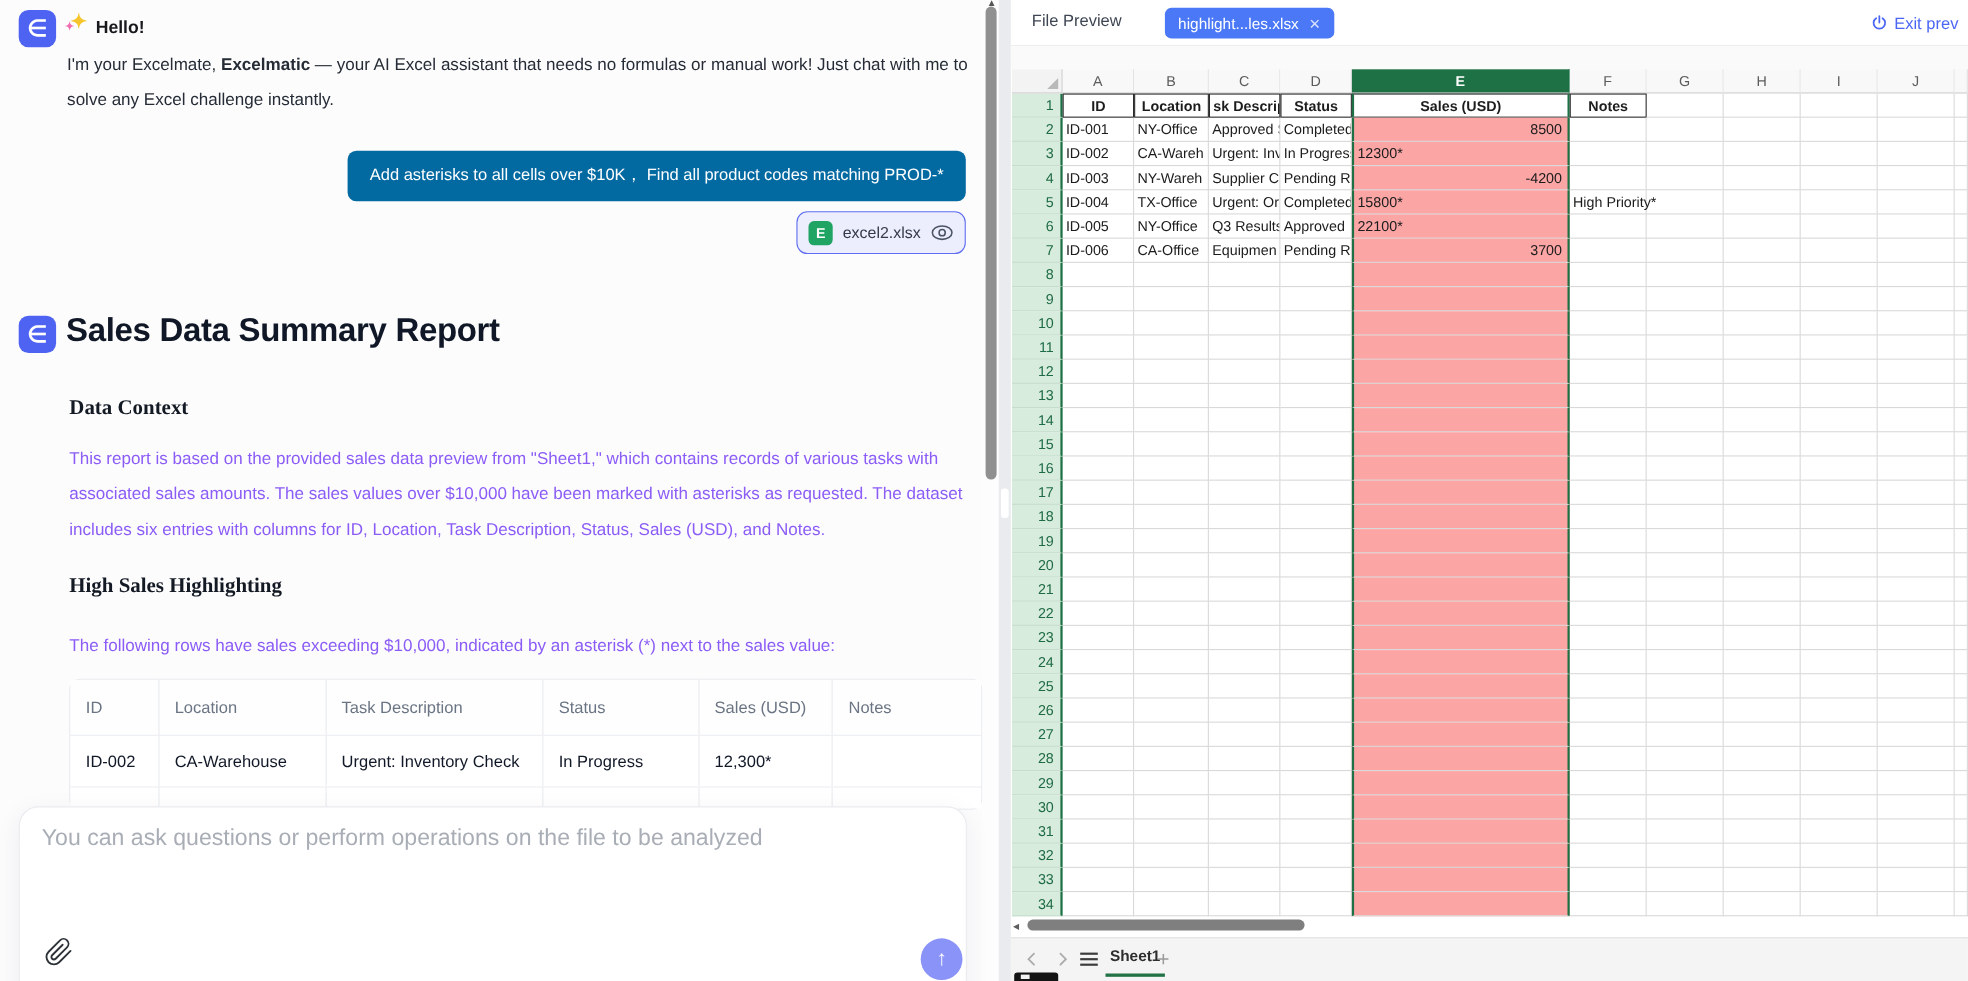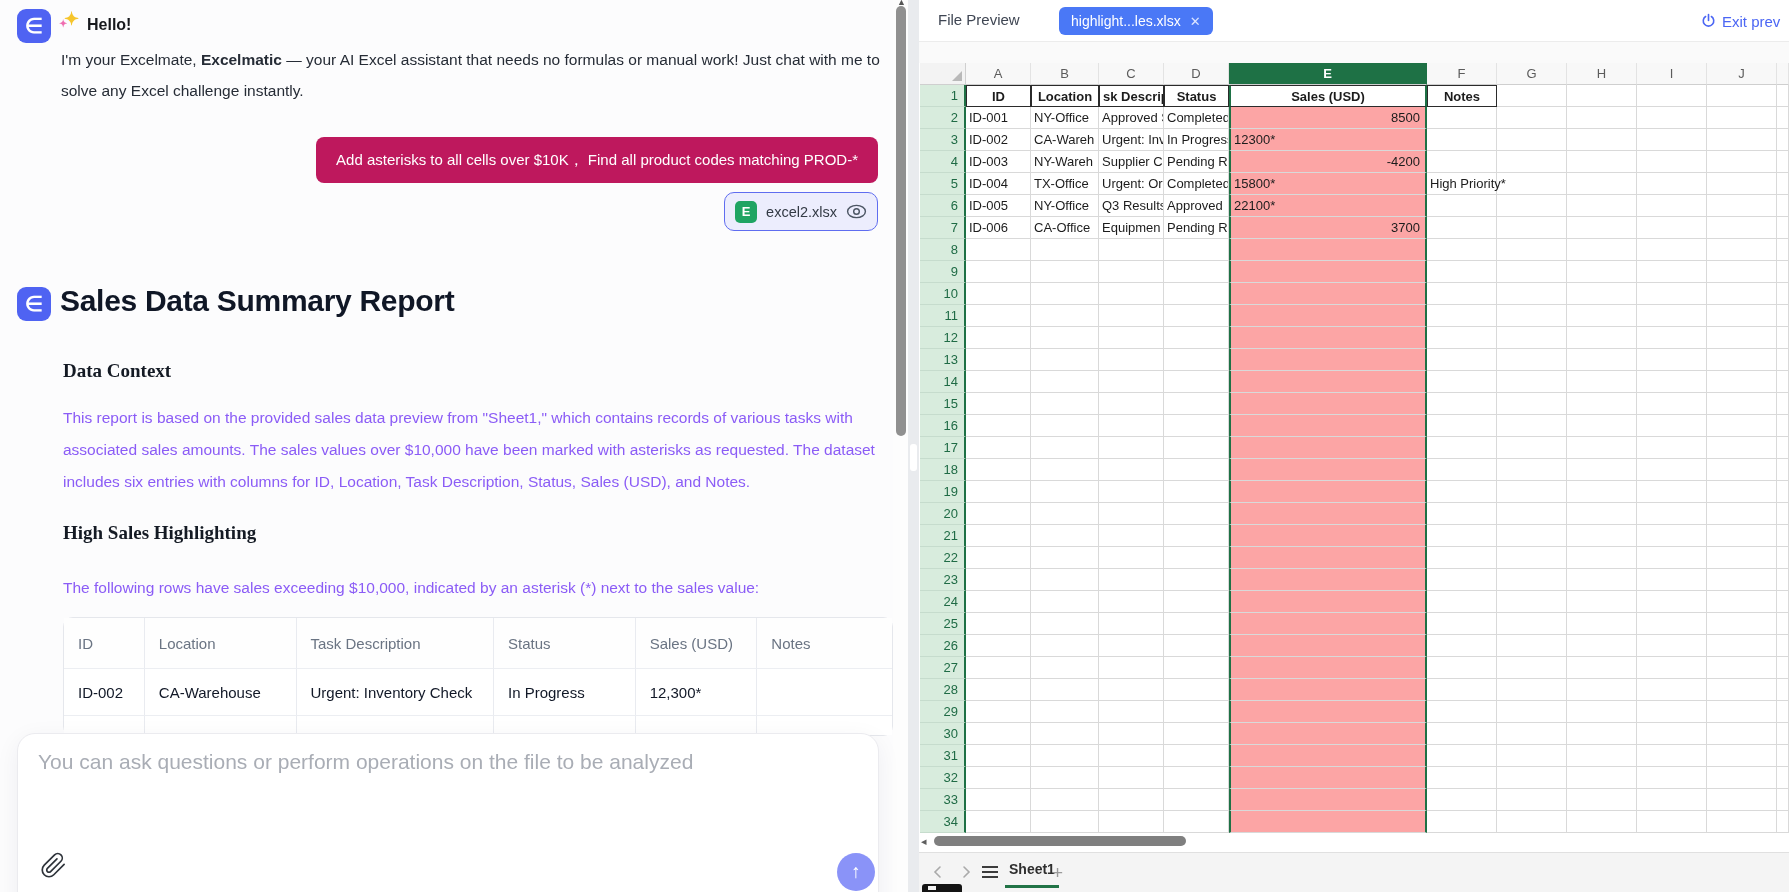--- a/index.html
+++ b/index.html
@@ -12,21 +12,21 @@
     color:#fff; display:flex; align-items:center; justify-content:center;
     font-size:21px; font-weight:bold; }
   #hello-row { position:absolute; left:61px; top:14px; font-size:16px; font-weight:bold; color:#17191d; }
   .sparkle-wrap { position:relative; display:inline-block; width:22px; height:18px; margin-right:4px; vertical-align:-2px;}
   .star1 { position:absolute; left:3px; top:-6px; color:#f6c52c; font-size:18px; }
   .star2 { position:absolute; left:-2px; top:4px; color:#ef6db0; font-size:10px; }
   #intro { position:absolute; left:61px; top:44px; width:826px; font-size:15.5px;
     line-height:31px; color:#262c36; }
   #intro b { font-weight:bold; }
   #bubble { position:absolute; right:15px; top:137px; height:46px; line-height:46px;
-    background:#be185d; color:#fff; font-size:15px; padding:0 20px; border-radius:8px;
+    background:#0369a1; color:#fff; font-size:15px; padding:0 20px; border-radius:8px;
     white-space:nowrap; }
   #chip { position:absolute; right:15px; top:192px; height:39px; background:#ecedfd;
     border:1px solid #5f6df0; border-radius:10px; display:flex; align-items:center;
     padding:0 10px; gap:9px; }
   #chip .xl-ic { width:22px; height:22px; border-radius:5px; background:#1fa463; color:#fff;
     font-size:13px; font-weight:bold; display:flex; align-items:center; justify-content:center; }
   #chip .fname { font-size:14.5px; color:#333a45; }
 
   #report-title { position:absolute; left:60px; top:284px; font-size:30px; font-weight:800;
     color:#101726; letter-spacing:-0.3px; }

